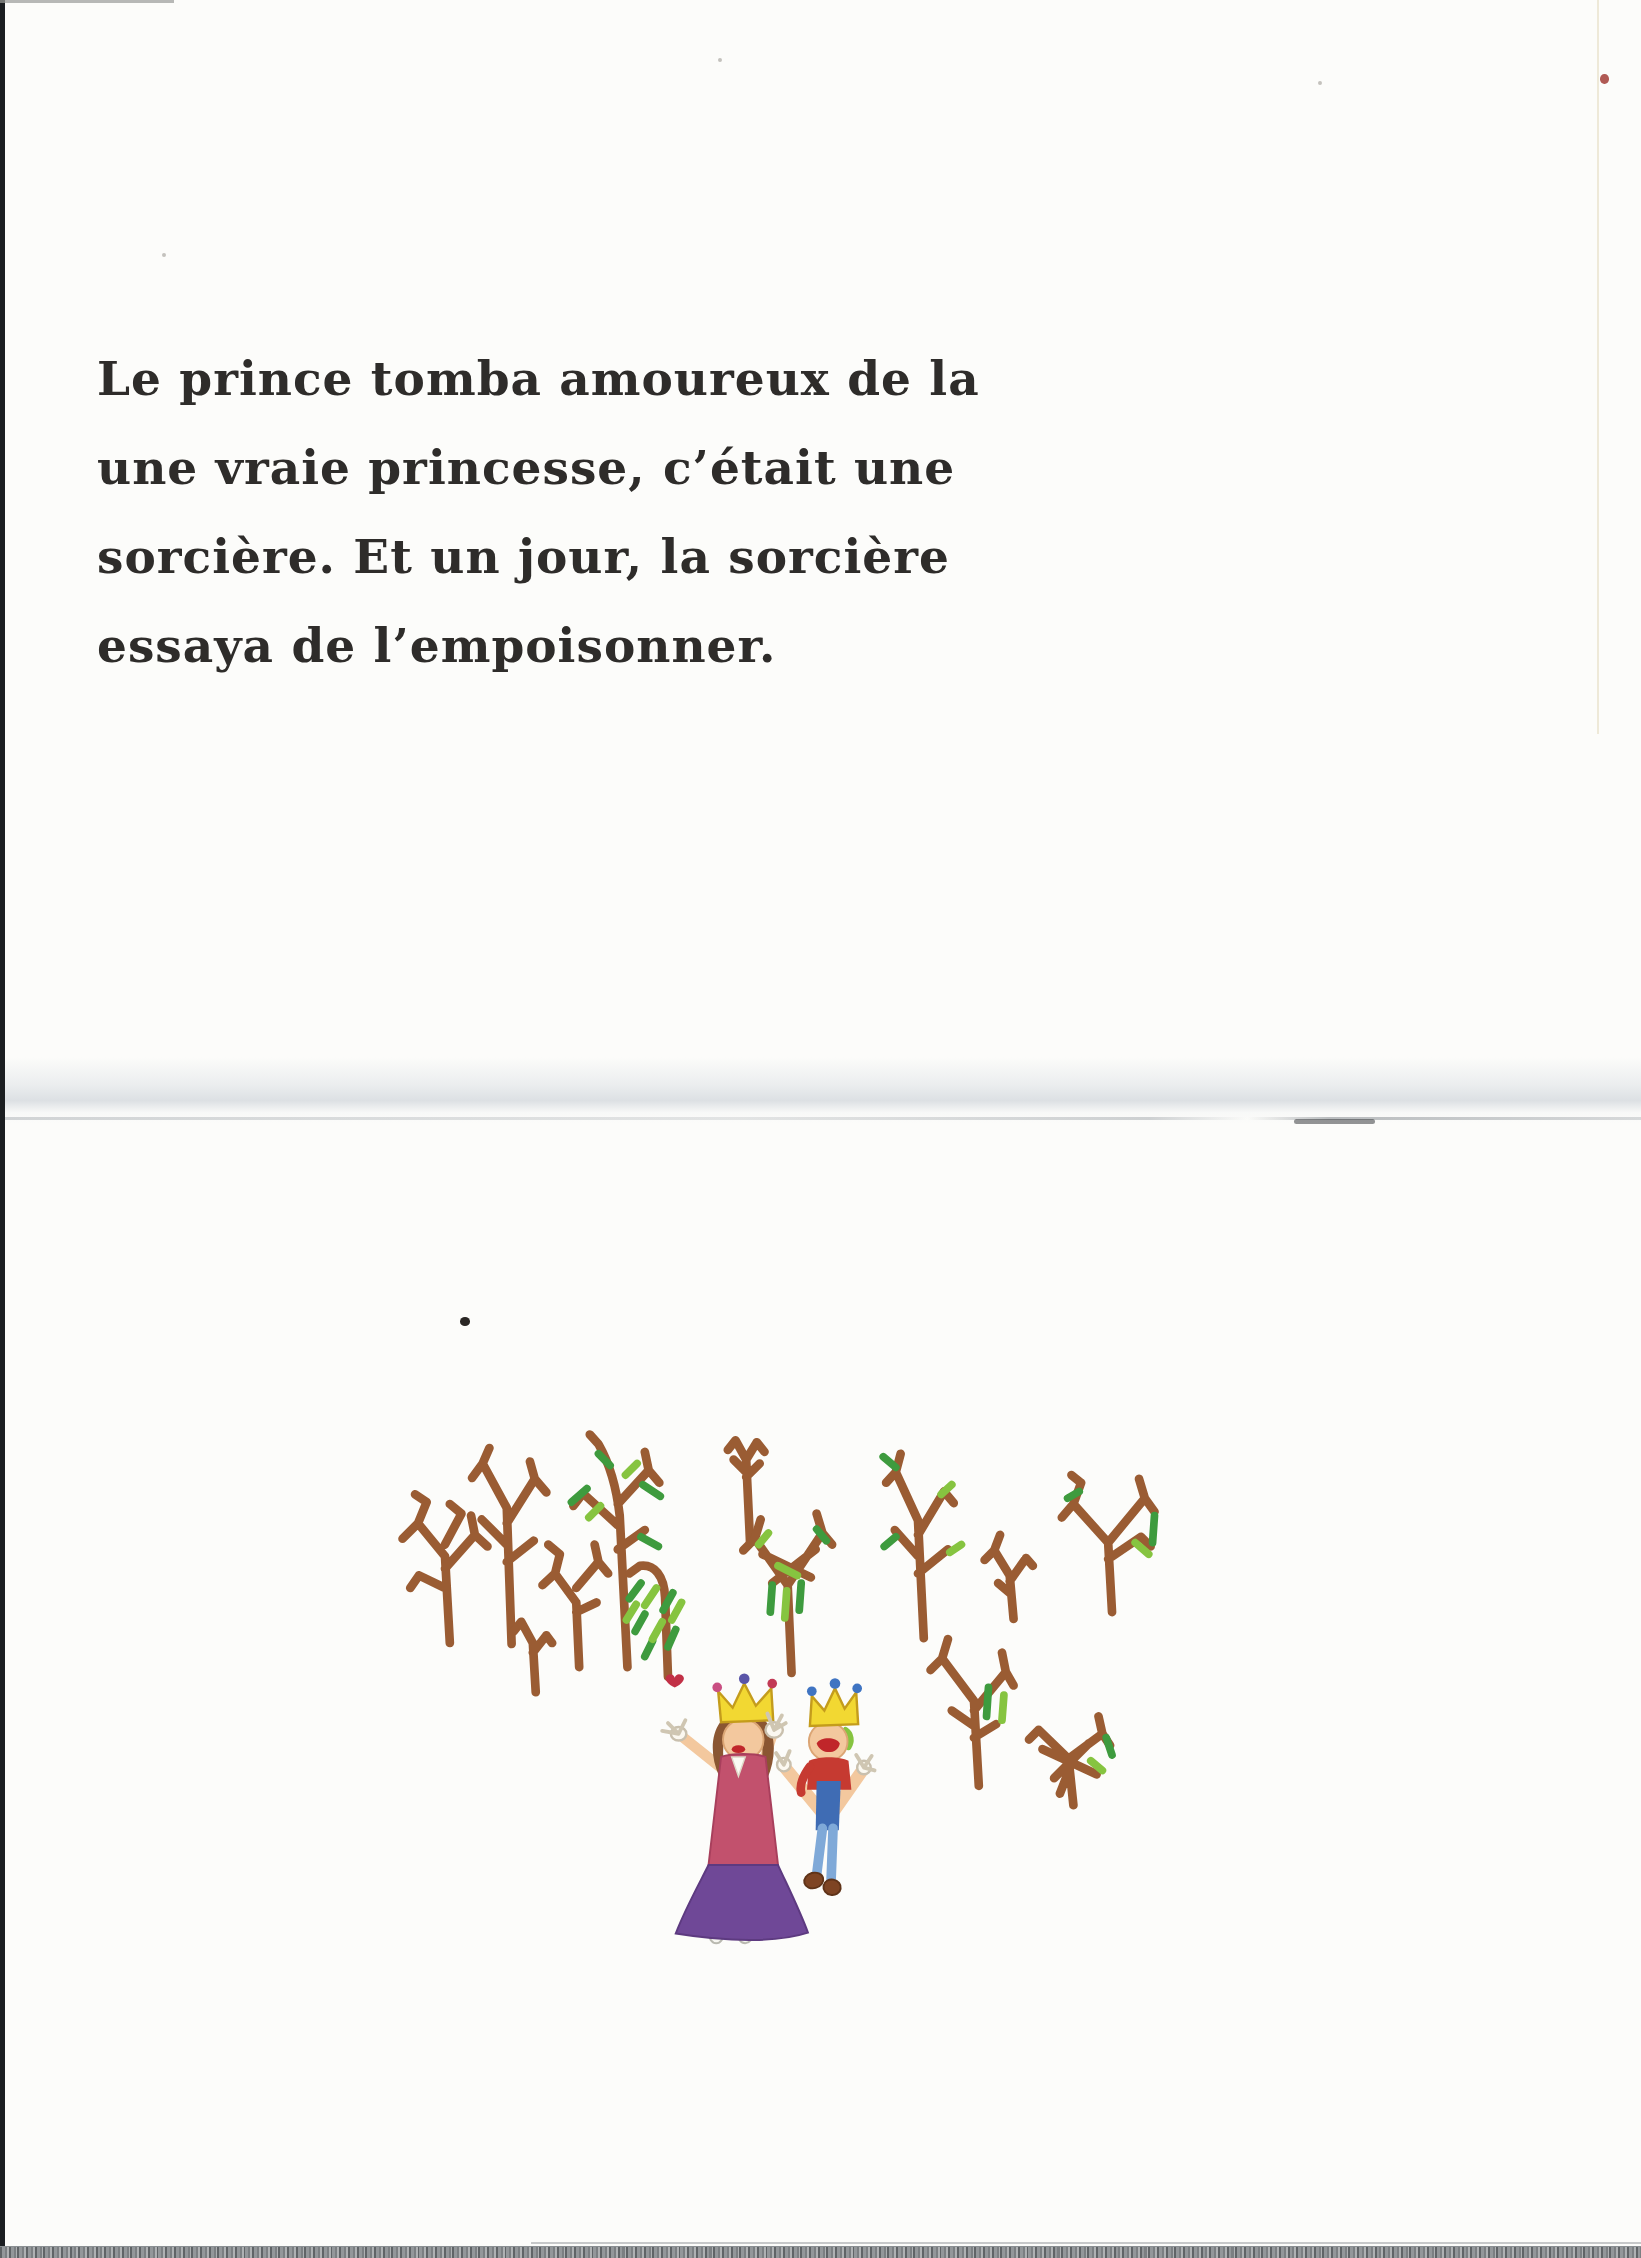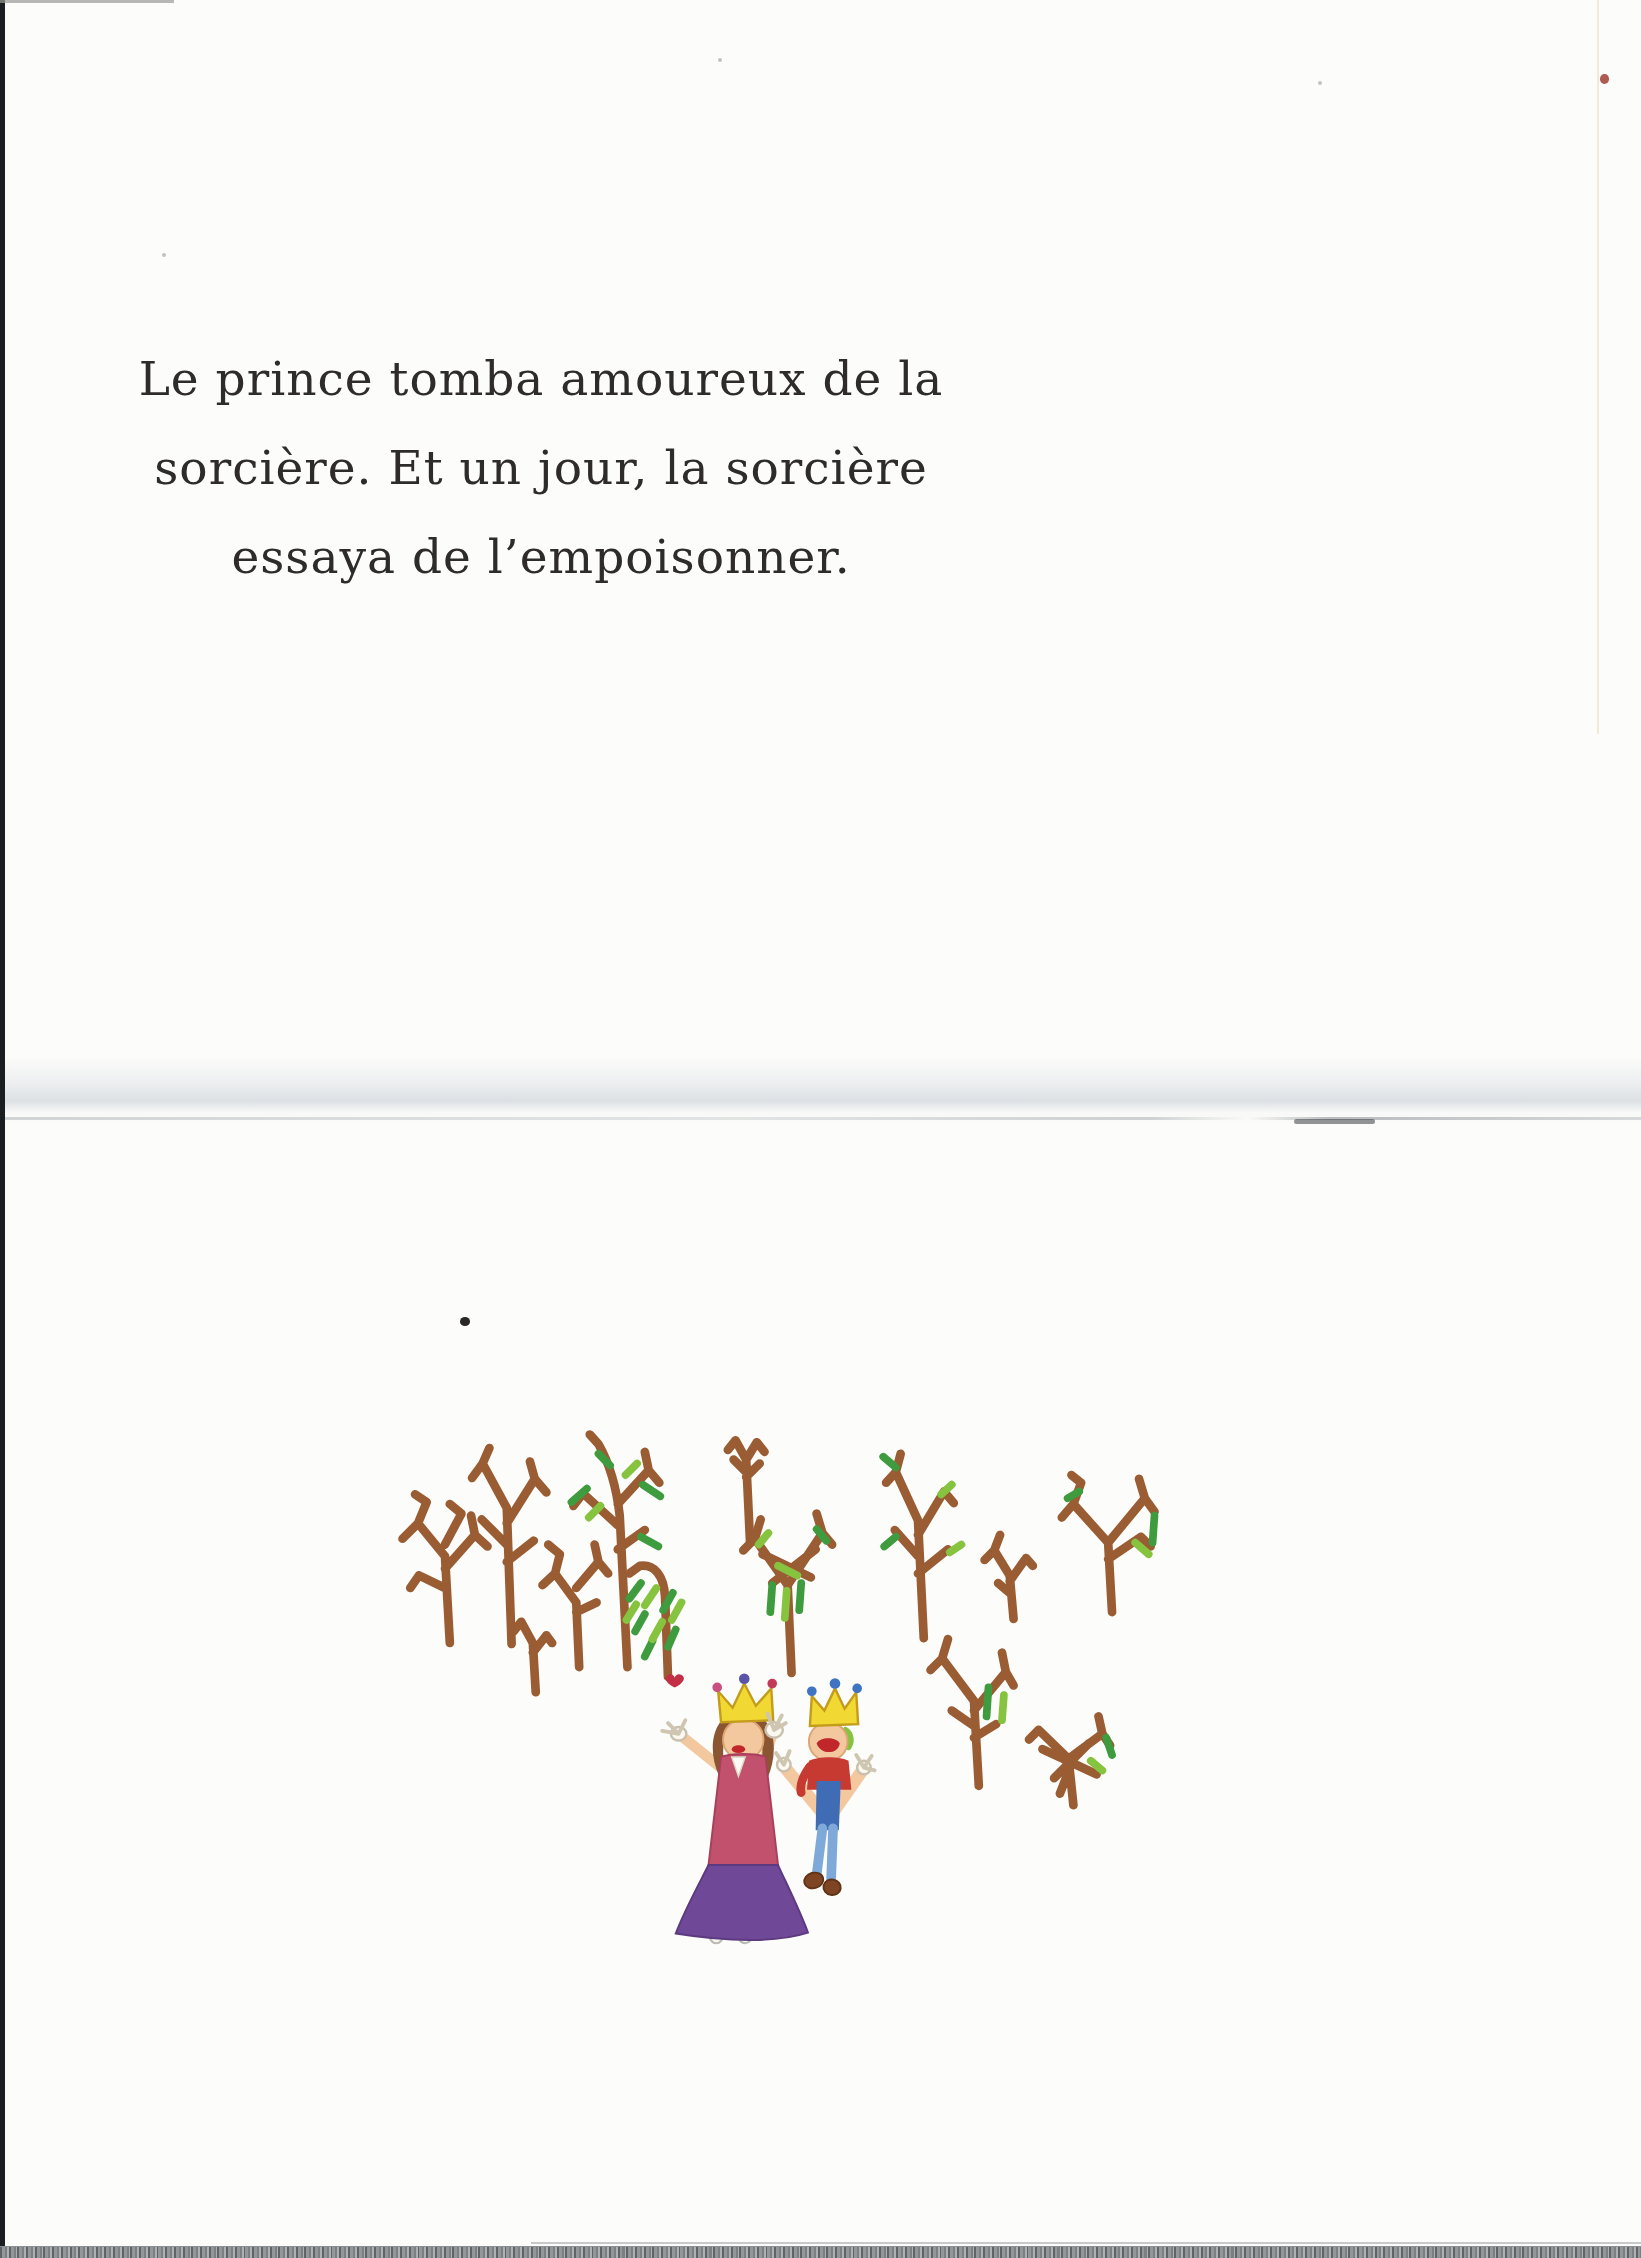--- a/index.html
+++ b/index.html
@@ -3,22 +3,23 @@
 <meta charset="utf-8">
 <style>
   html,body{margin:0;padding:0;}
   body{
     width:1641px;height:2258px;position:relative;overflow:hidden;
     background:var(--page-background,#fcfcfa);
     font-family:"DejaVu Serif", serif;
   }
   .story{
     position:absolute;left:97px;top:334px;width:888px;
-    text-align:center;font-size:47px;line-height:89px;letter-spacing:1px;
+    text-align:left;font-size:47px;line-height:89px;letter-spacing:1px;
     color:var(--text-color,#2e2c2a);
+    font-weight:bold;
   }
   .story .line{white-space:nowrap;}
   .illustration{position:absolute;left:0;top:0;width:1641px;height:2258px;}
 
   
   .left-edge{position:absolute;left:0;top:0;width:4.8px;height:2258px;background:var(--left-edge-line-color,#1b1e21);}
   .top-edge{position:absolute;left:0;top:0;width:174px;height:2.9px;background:#9a9b98;opacity:.7;}
   .fold-crease{
     position:absolute;left:0;top:1057px;width:1641px;height:66px;
     background:linear-gradient(180deg,
@@ -68,20 +69,21 @@
   .white-shoe{fill:#f6f6f1;stroke:#b9b9b0;stroke-width:2;}
   .hand{fill:#fbf8f0;stroke:#c9c0ae;stroke-width:2.5;}
   .finger{stroke:#cfc6b2;stroke-width:4;stroke-linecap:round;fill:none;}
   .heart{fill:#c23046;}
 </style>
 </head>
 <body>
 
 <div class="story">
   <div class="line">Le prince tomba amoureux de la</div>
+  <div class="line">une vraie princesse, c’était une</div>
   <div class="line">sorcière. Et un jour, la sorcière</div>
   <div class="line">essaya de l’empoisonner.</div>
 </div>
 
 <svg class="illustration" viewBox="0 0 1700 2339">
 
   <g>
     <g>
       <path class="bark" d="M466,1702 L461,1612 M461,1612 L433,1578 M433,1578 L417,1594 M433,1578 L442,1556 M442,1556 L430,1548 M461,1625 L492,1590 M492,1590 L505,1602 M492,1590 L488,1570 M461,1645 L434,1632 M434,1632 L425,1645 M461,1600 L478,1568 M478,1568 L466,1558"></path>
     </g>

